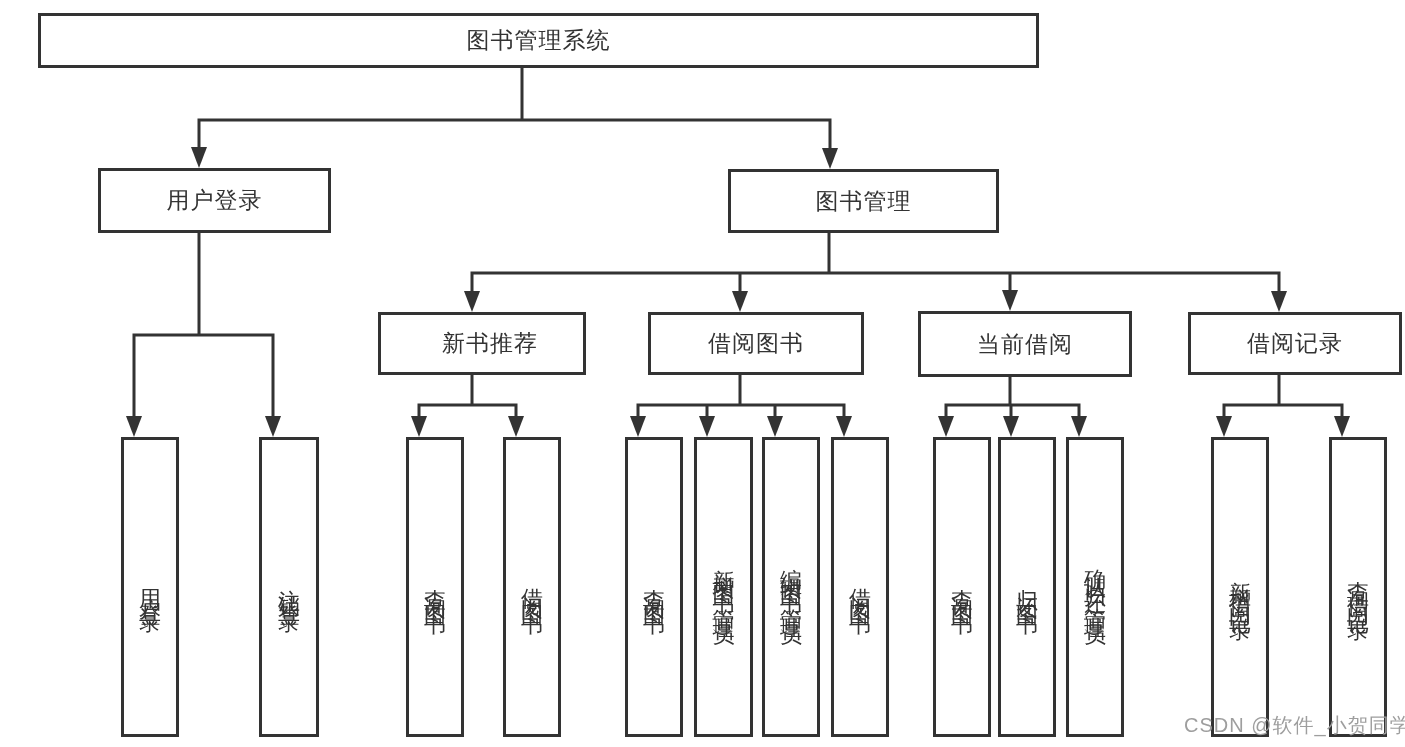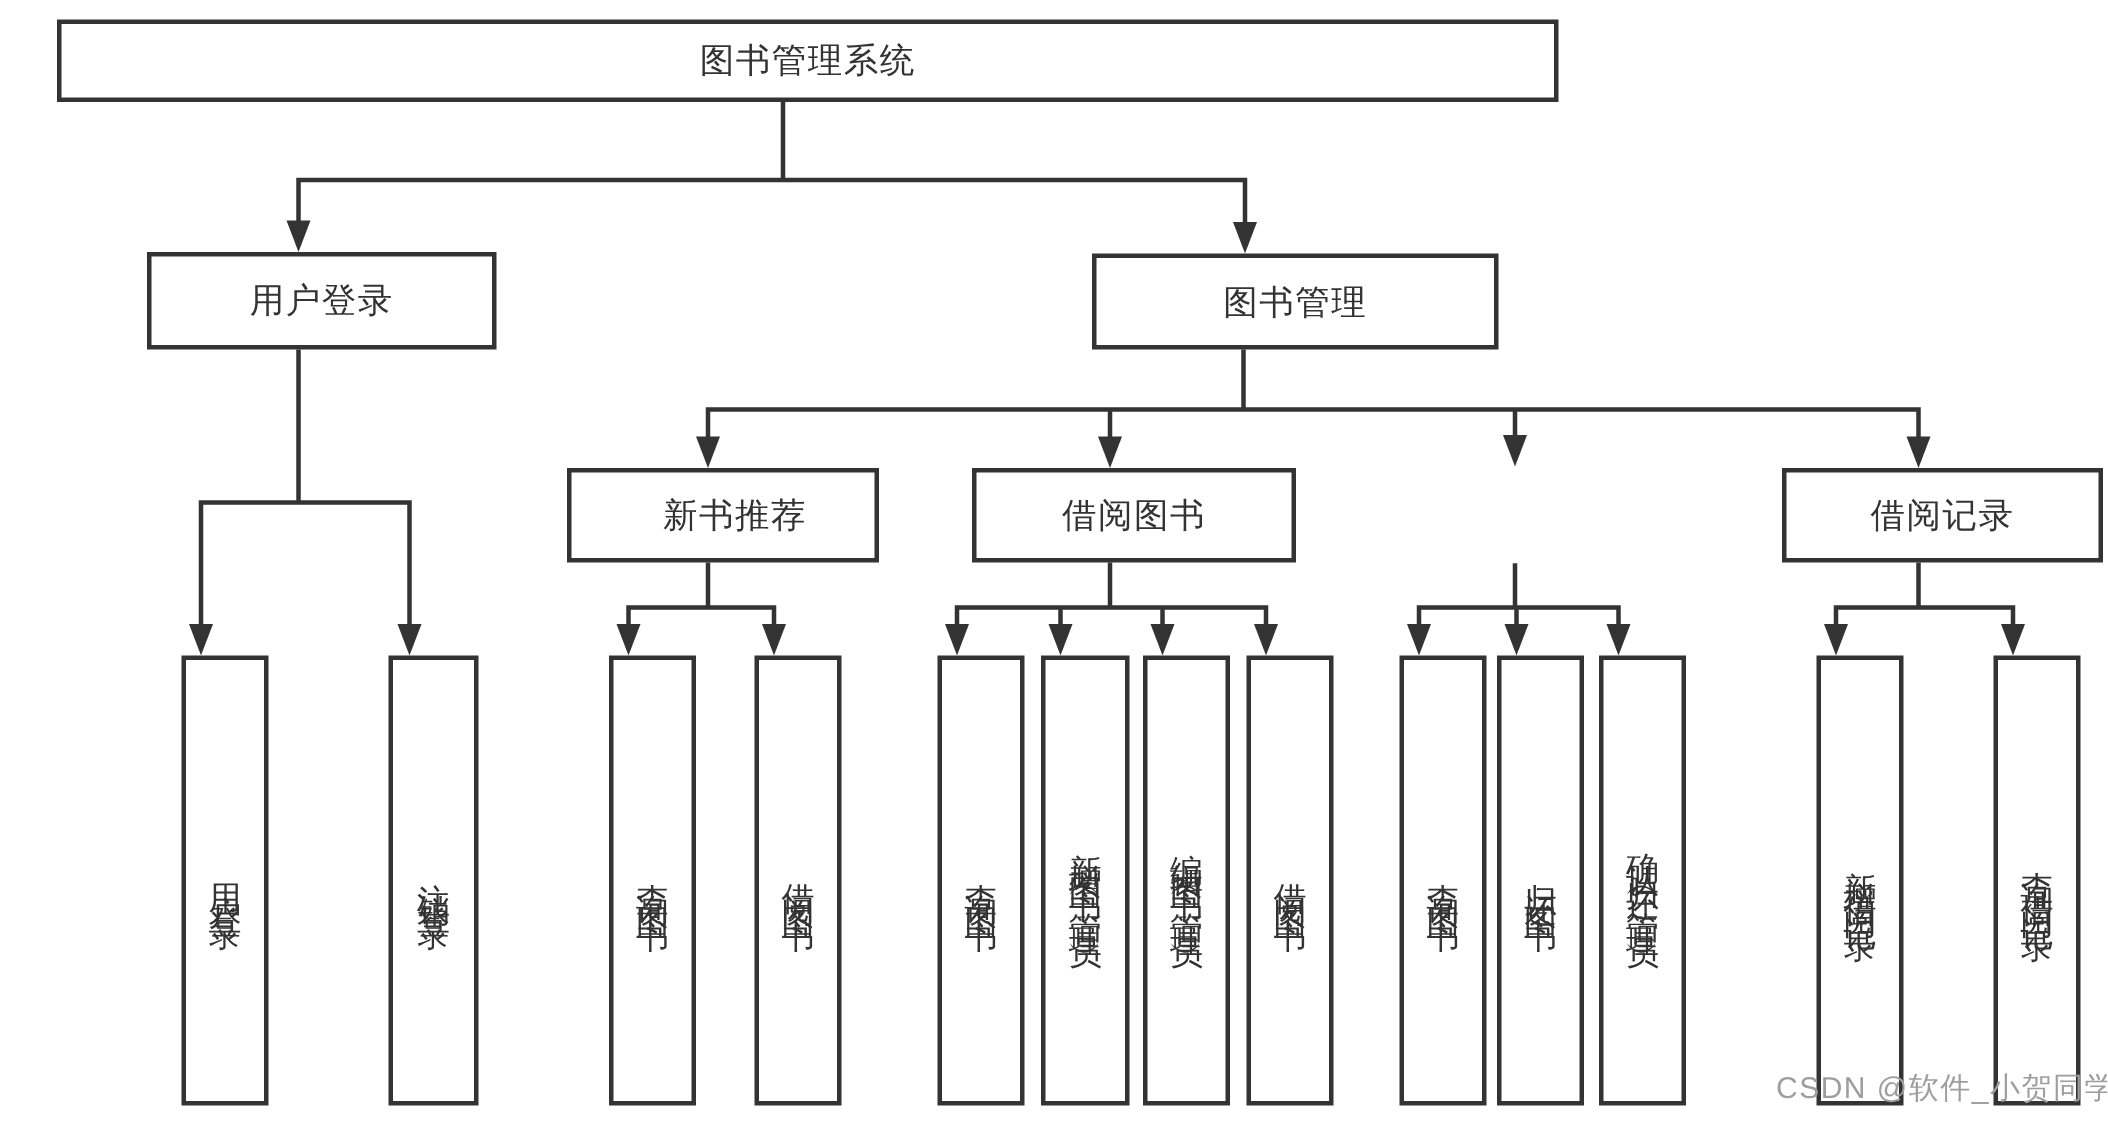--- a/index.html
+++ b/index.html
@@ -104,20 +104,23 @@
   <div class="node" style="left:712px;top:169px;width:271px;height:64px;">
     <span class="lbl">图书管理</span>
   </div>
 
   <div class="node" style="left:362px;top:312px;width:208px;height:63px;padding-left:16px;">
     <span class="lbl">新书推荐</span>
   </div>
   <div class="node" style="left:632px;top:312px;width:216px;height:63px;">
     <span class="lbl">借阅图书</span>
   </div>
+  <div class="node" style="left:902px;top:311px;width:214px;height:66px;">
+    <span class="lbl">当前借阅</span>
+  </div>
   <div class="node" style="left:1172px;top:312px;width:214px;height:63px;">
     <span class="lbl">借阅记录</span>
   </div>
 
   <div class="node leaf" style="left:105px;top:437px;width:58px;height:300px;">
     <span class="lbl">用户登录</span>
   </div>
   <div class="node leaf" style="left:243px;top:437px;width:60px;height:300px;">
     <span class="lbl">注销登录</span>
   </div>

